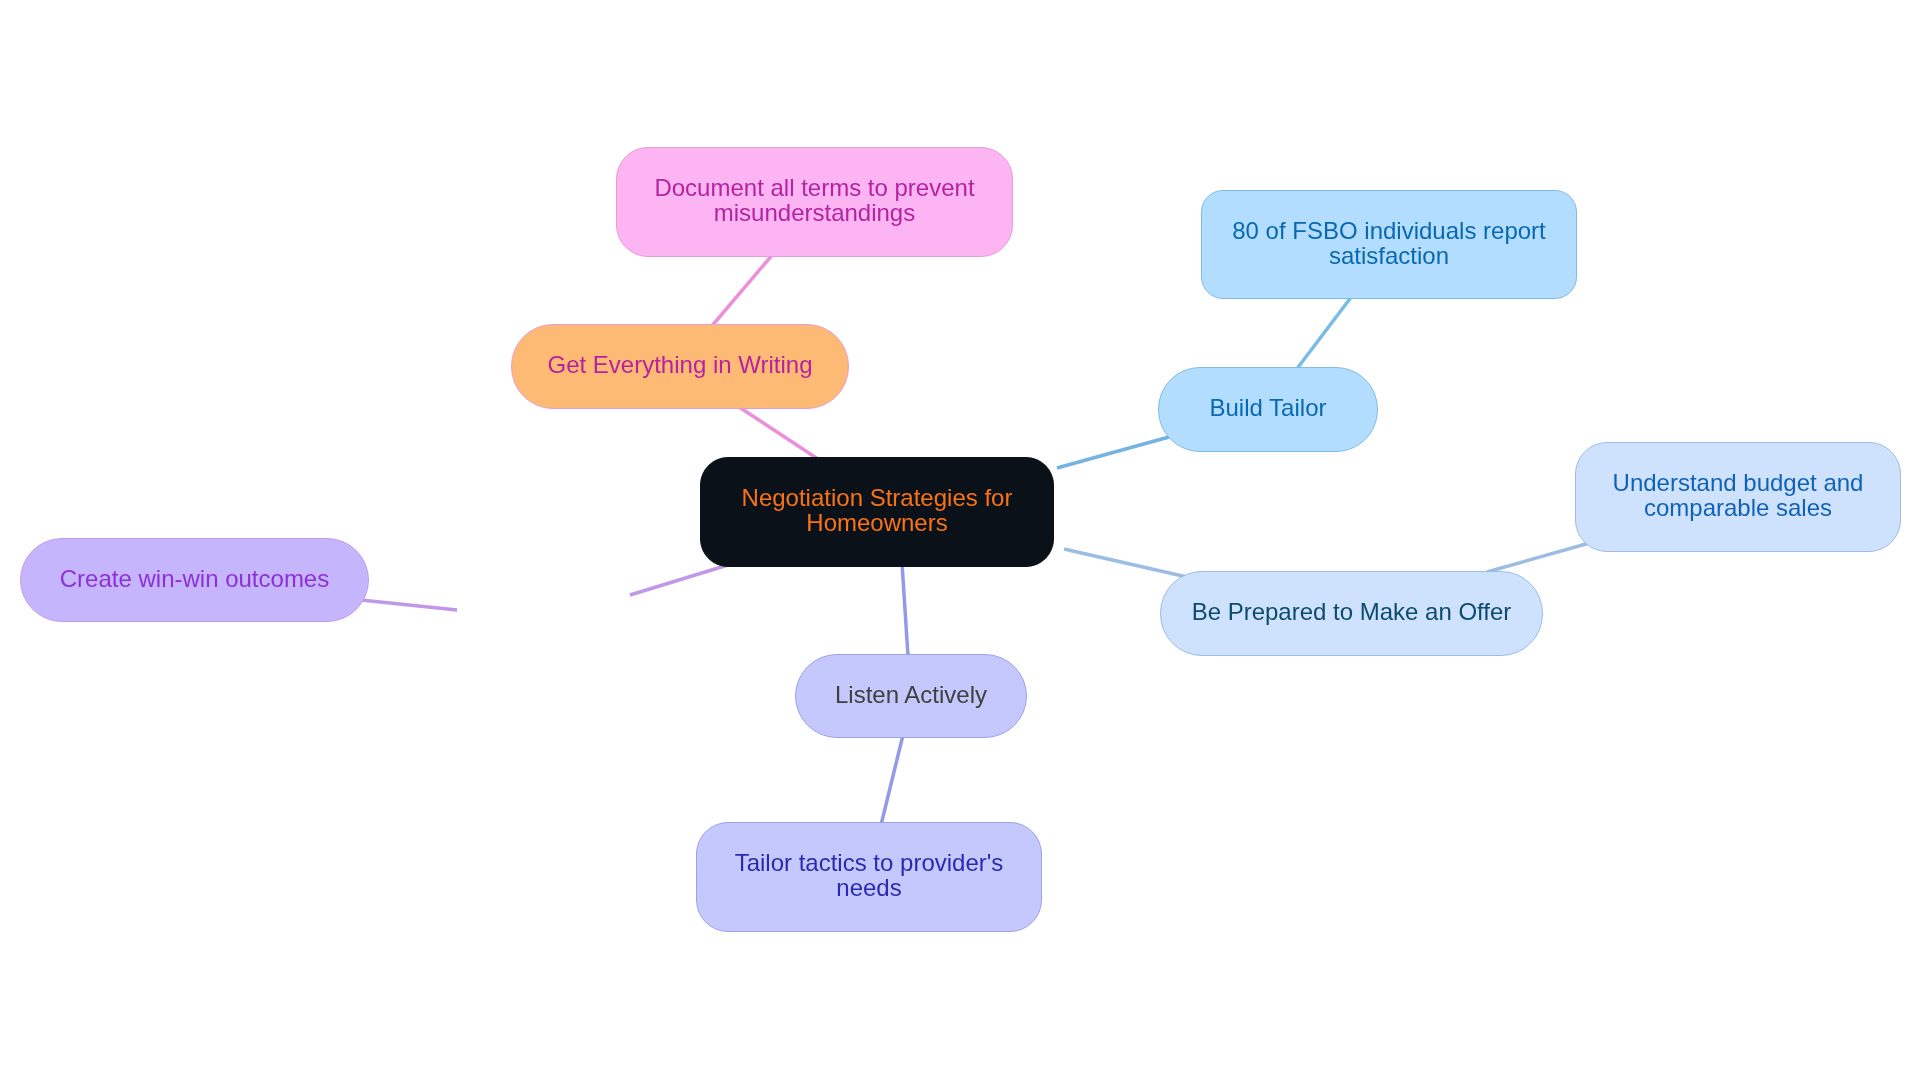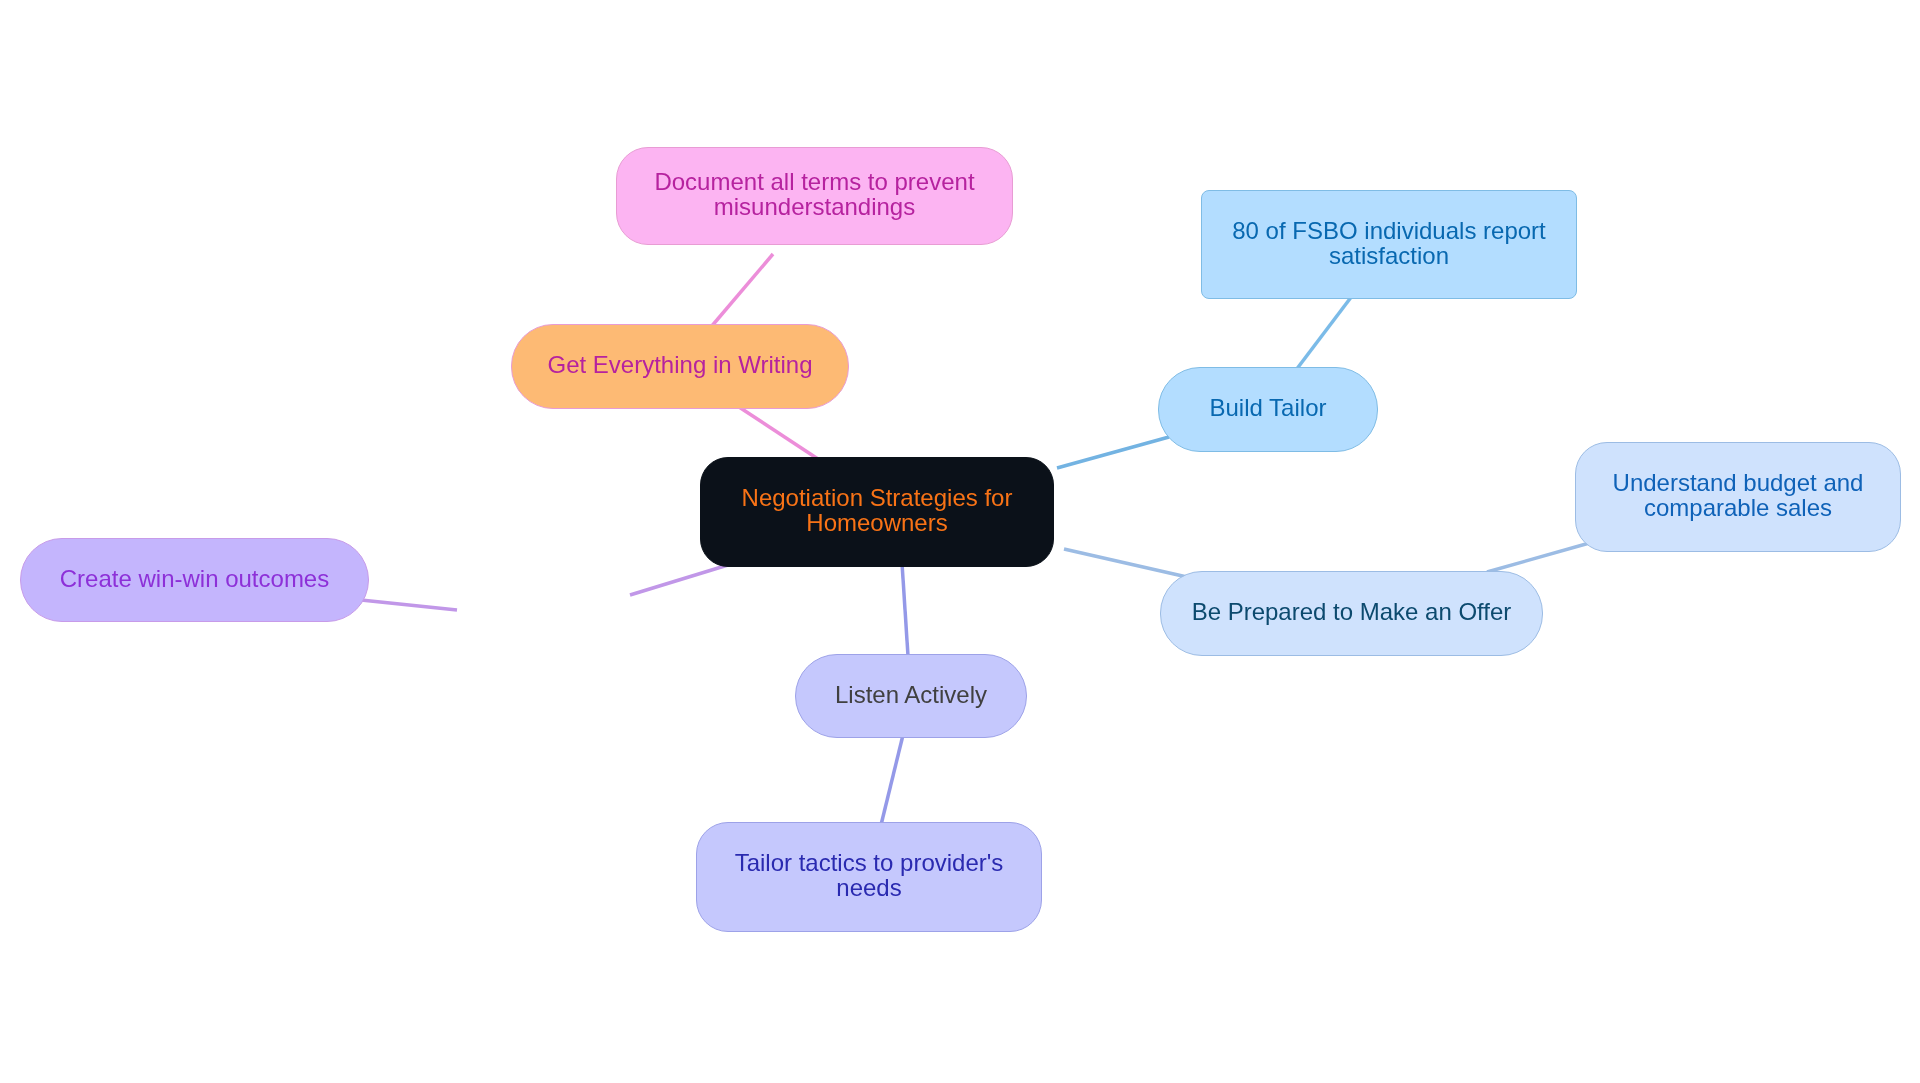--- a/index.html
+++ b/index.html
@@ -9,23 +9,23 @@
   svg.edges{position:absolute;left:0;top:0;width:1920px;height:1083px;pointer-events:none;}
   .edge{stroke-linecap:butt;}
   #nodes{position:absolute;left:0;top:0;width:1920px;height:1083px;}
   .node{position:absolute;box-sizing:border-box;display:flex;align-items:center;
         justify-content:center;text-align:center;border-style:solid;border-width:1px;
         font-size:24px;line-height:25px;}
   .node .lbl{display:block;width:100%;white-space:pre-line;position:relative;top:-2px;
              filter:opacity(0.999);}
   .n-root{left:700px;top:457px;width:354px;height:110px;border-radius:28px;background:#0b1119;border-color:#0b1119;color:#f97316;}
   .n-get-everything-in-writing{left:511px;top:324px;width:338px;height:85px;border-radius:42px;background:#fdba74;border-color:#e89cd4;color:#b6229f;}
-  .n-document-all-terms{left:616px;top:147px;width:397px;height:98px;border-radius:32px;background:#fcb4f2;border-color:#e89cd4;color:#b6229f;}
+  .n-document-all-terms{left:616px;top:147px;width:397px;height:110px;border-radius:32px;background:#fcb4f2;border-color:#e89cd4;color:#b6229f;}
   .n-build-rapport{left:1158px;top:367px;width:220px;height:85px;border-radius:42px;background:#b3ddff;border-color:#7fbce5;color:#0868b0;}
-  .n-fsbo-satisfaction{left:1201px;top:190px;width:376px;height:109px;border-radius:8px;background:#b3ddff;border-color:#7fbce5;color:#0868b0;}
+  .n-fsbo-satisfaction{left:1201px;top:190px;width:376px;height:109px;border-radius:22px;background:#b3ddff;border-color:#7fbce5;color:#0868b0;}
   .n-be-prepared-to-make-an-offer{left:1160px;top:571px;width:383px;height:85px;border-radius:42px;background:#cfe2fd;border-color:#9cbce4;color:#0c4a6e;}
   .n-understand-budget{left:1575px;top:442px;width:326px;height:110px;border-radius:32px;background:#cfe2fd;border-color:#9cbce4;color:#0f62b8;}
   .n-listen-actively{left:795px;top:654px;width:232px;height:84px;border-radius:42px;background:#c5c8fd;border-color:#9da2e8;color:#404040;}
   .n-tailor-tactics{left:696px;top:822px;width:346px;height:110px;border-radius:32px;background:#c5c8fd;border-color:#9da2e8;color:#2a2ab0;}
   .n-be-flexible{left:454px;top:579px;width:187px;height:85px;border-radius:42px;background:#e9c6fd;border-color:#c79be9;color:#8d30d8;}
   .n-create-win-win{left:20px;top:538px;width:349px;height:84px;border-radius:42px;background:#c4b5fd;border-color:#c79be9;color:#8d30d8;}
 </style>
 </head>
 <body>
 

